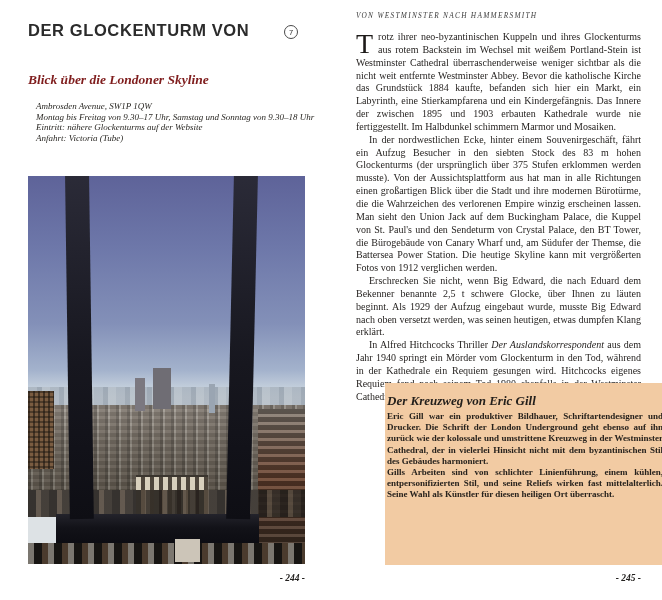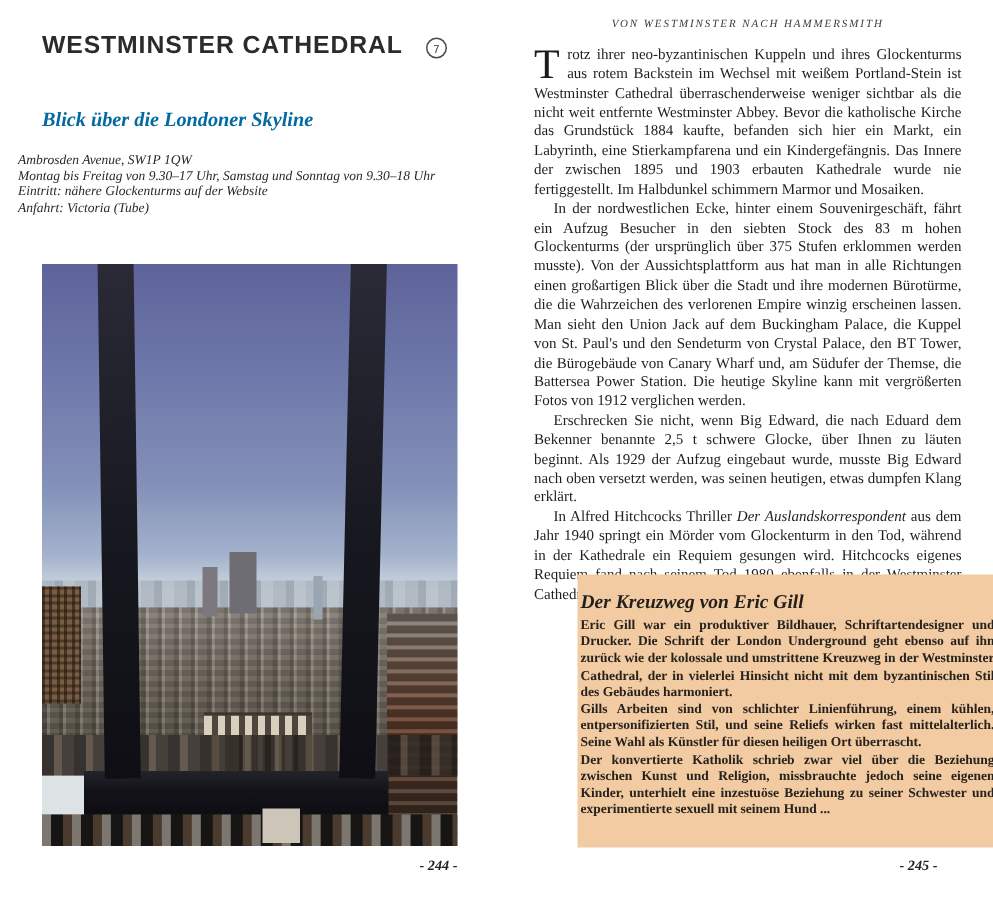--- a/index.html
+++ b/index.html
@@ -10,27 +10,27 @@
   .abs { position:absolute; }
 
   
   .title-block { left:28px; top:20px; width:250px;
     font-family:"Liberation Sans", sans-serif; font-weight:bold;
     font-size:16.5px; letter-spacing:0.6px; line-height:20px; color:#2b2b2b; }
   .badge { left:284px; top:25px; width:12px; height:12px; border:1px solid #4a4a4a;
     border-radius:50%; display:flex; align-items:center; justify-content:center;
     font-family:"Liberation Sans", sans-serif; font-size:7.5px; color:#333; }
   .subtitle { left:28px; top:72px; font-style:italic; font-weight:600;
-    font-size:13.5px; color:#0369a1; }
-  .info-block { left:12px; top:101px; font-style:italic; font-size:9px;
+    font-size:13.5px; color:#7f1d1d; }
+  .info-block { left:36px; top:101px; font-style:italic; font-size:9px;
     line-height:10.7px; color:#2a2824; white-space:nowrap; }
   .pageno { font-style:italic; font-weight:bold; font-size:9.5px; color:#242220;
     text-align:right; }
   .pageno-left  { left:28px;  top:573px; width:277px; }
-  .pageno-right { left:340px; top:573px; width:285px; }
+  .pageno-right { left:356px; top:573px; width:285px; }
 
   
   .photo { left:28px; top:176px; width:277px; height:388px; overflow:hidden;
     background:linear-gradient(180deg,#5e6399 0%,#6d77a9 18%,#8390b8 38%,
       #a3b2cc 50%,#c6d1dd 55%,#dde2e5 57%); }
   .photo > div { position:absolute; }
   .ph-farcity { left:0; top:54.5%; width:100%; height:6.5%; opacity:.85;
     background:repeating-linear-gradient(90deg,#aab4bf 0 9px,#98a3af 9px 14px,#b6bfc8 14px 22px); }
   .ph-midcity { left:0; top:59%; width:100%; height:22%;
     background:linear-gradient(180deg,#979088 0%,#7a736a 40%,#5b554b 100%); }
@@ -62,21 +62,21 @@
     background:
       repeating-linear-gradient(90deg,rgba(200,195,185,.5) 0 6px,rgba(0,0,0,.5) 6px 14px,rgba(110,80,55,.45) 14px 20px),
       #2e2a26; }
   .ph-whitebldg { left:53%; top:93.5%; width:9%; height:6%; background:#ccc5b8; }
   .ph-bar { top:-1%; width:8.5%; height:89.5%;
     background:linear-gradient(180deg,#2b2b38 0%,#17171f 55%,#0e0e14 100%); }
   .ph-bar-left  { left:13.5%; transform:rotate(-0.8deg); transform-origin:top center; }
   .ph-bar-right { left:74.5%; transform:rotate(1.3deg);  transform-origin:top center; }
 
   
-  .running-header { left:356px; top:11px; width:285px; text-align:center;
+  .running-header { left:356px; top:11px; width:285px; 
     font-style:italic; font-size:7.3px; letter-spacing:1.3px; color:#3b3b3b; }
   .text-col { left:356px; top:31px; width:285px; font-size:10px;
     line-height:12.85px; text-align:justify; }
   .text-col p { margin:0; }
   .text-col p.indent { text-indent:13px; }
   .dropcap { float:left; font-size:28px; line-height:22.5px;
     padding:2px 5px 0 0; color:#1d1a18; }
   .sidebox { left:358px; top:383px; width:280px; height:182px;
     background:#f2cba3; box-sizing:border-box; padding:10px 2px;
     overflow:hidden;margin-left:27px; }
@@ -85,21 +85,21 @@
   .sidebox p { margin:0; font-size:9px; line-height:11.2px;
     text-align:justify; color:#27221d;font-weight:bold; }
 </style>
 </head>
 <body>
 
 <div class="spread">
 
   <div>
     <div class="abs title-block">
-      <div>WESTMINSTER CATHEDRAL</div>
+      <div>DER GLOCKENTURM VON</div>
     </div>
     <div class="abs badge">
       <span>7</span>
     </div>
     <div class="abs subtitle">Blick über die Londoner Skyline</div>
 
     <div class="abs info-block">
       <div>Ambrosden Avenue, SW1P 1QW</div>
       <div>Montag bis Freitag von 9.30–17 Uhr, Samstag und Sonntag von 9.30–18 Uhr</div>
       <div>Eintritt: nähere Glockenturms auf der Website</div>
@@ -136,19 +136,18 @@
       <p class="indent">Erschrecken Sie nicht, wenn Big Edward, die nach Eduard dem Bekenner benannte 2,5 t schwere Glocke, über Ihnen zu läuten beginnt. Als 1929 der Aufzug eingebaut wurde, musste Big Edward nach oben versetzt werden, was seinen heutigen, etwas dumpfen Klang erklärt.</p>
       <p class="indent">
         <span>In Alfred Hitchcocks Thriller </span><i>Der Auslandskorrespondent</i><span> aus dem Jahr 1940 springt ein Mörder vom Glockenturm in den Tod, während in der Kathedrale ein Requiem gesungen wird. Hitchcocks eigenes Requiem fand nach seinem Tod 1980 ebenfalls in der Westminster Cathedral statt.</span>
       </p>
     </div>
 
     <div class="abs sidebox">
       <h2>Der Kreuzweg von Eric Gill</h2>
       <p>Eric Gill war ein produktiver Bildhauer, Schriftartendesigner und Drucker. Die Schrift der London Underground geht ebenso auf ihn zurück wie der kolossale und umstrittene Kreuzweg in der Westminster Cathedral, der in vielerlei Hinsicht nicht mit dem byzantinischen Stil des Gebäudes harmoniert.</p>
       <p>Gills Arbeiten sind von schlichter Linienführung, einem kühlen, entpersonifizierten Stil, und seine Reliefs wirken fast mittelalterlich. Seine Wahl als Künstler für diesen heiligen Ort überrascht.</p>
-      <p>Der konvertierte Katholik schrieb zwar viel über die Beziehung zwischen Kunst und Religion, missbrauchte jedoch seine eigenen Kinder, unterhielt eine inzestuöse Beziehung zu seiner Schwester und experimentierte sexuell mit seinem Hund ...</p>
     </div>
 
     <div class="abs pageno pageno-right">- 245 -</div>
   </div>
 
 </div>
 
 </body></html>

